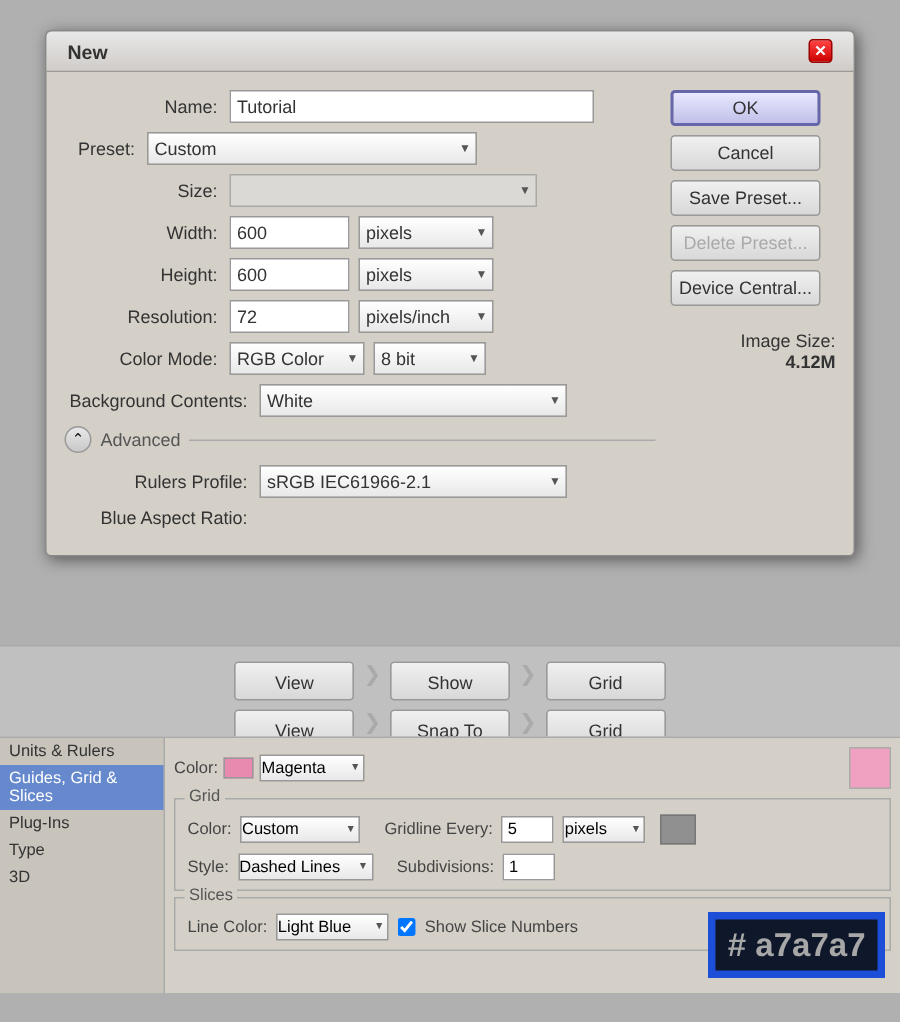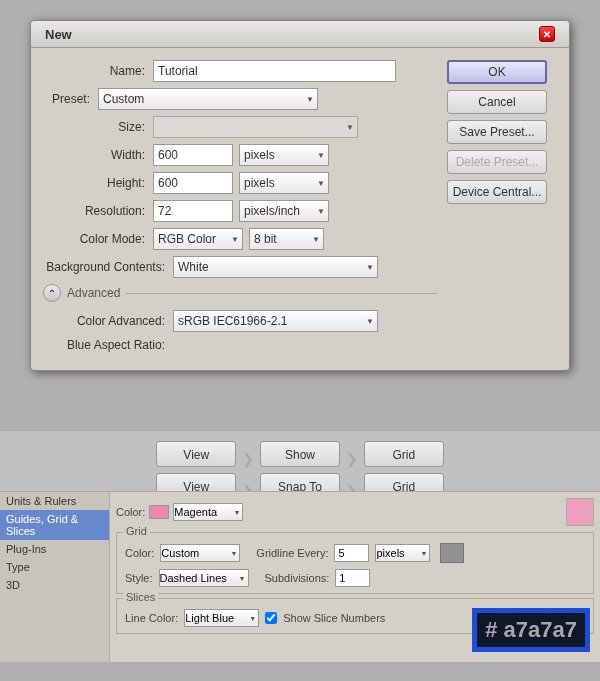--- a/index.html
+++ b/index.html
@@ -215,21 +215,21 @@
     .button-rows {
       display: flex;
       flex-direction: column;
       align-items: center;
       gap: 6px;
       padding: 12px 0;
     }
 
     .button-row {
       display: flex;
-      align-items: flex-end;
+      align-items: flex-start;
       gap: 6px;
     }
 
     .bottom-btn {
       width: 80px;
       height: 26px;
       background: linear-gradient(to bottom, #f0f0f0, #d8d8d8);
       border: 1px solid #999;
       border-radius: 3px;
       cursor: pointer;
@@ -489,41 +489,45 @@
       </div>
 
       <div class="advanced-section">
         <div class="advanced-header">
           <div class="advanced-toggle">⌃</div>
           <span class="advanced-label">Advanced</span>
           <div class="advanced-line"></div>
         </div>
 
         <div class="form-row">
-          <span class="form-label" style="width:130px; text-align:right; padding-right:8px;">Color Advanced:</span>
+          <span class="form-label" style="width:130px; text-align:right; padding-right:8px;">Rulers Profile:</span>
           <div class="select-wrapper">
             <select class="select-box profile-select">
               <option>sRGB IEC61966-2.1</option>
               <option>Adobe RGB</option>
             </select>
           </div>
         </div>
 
         <div class="form-row">
           <span class="form-label" style="width:130px; text-align:right; padding-right:8px;">Blue Aspect Ratio:</span>
         </div>
       </div>
     </div>
 
     <div class="dialog-right">
       <button class="dialog-btn primary">OK</button>
       <button class="dialog-btn">Cancel</button>
       <button class="dialog-btn">Save Preset...</button>
       <button class="dialog-btn disabled">Delete Preset...</button>
       <button class="dialog-btn">Device Central...</button>
+      <div class="image-size-area">
+        <div>Image Size:</div>
+        <div style="font-weight:bold;">4.12M</div>
+      </div>
     </div>
   </div>
 </div>
 
 <div class="button-rows" style="position:absolute; top:430px; left:0; width:600px; background:#c0c0c0; padding:10px 0; border-top:1px solid #aaa;">
   <div class="button-row">
     <button class="bottom-btn">View</button>
     <span class="arrow-icon">❯</span>
     <button class="bottom-btn">Show</button>
     <span class="arrow-icon">❯</span>

